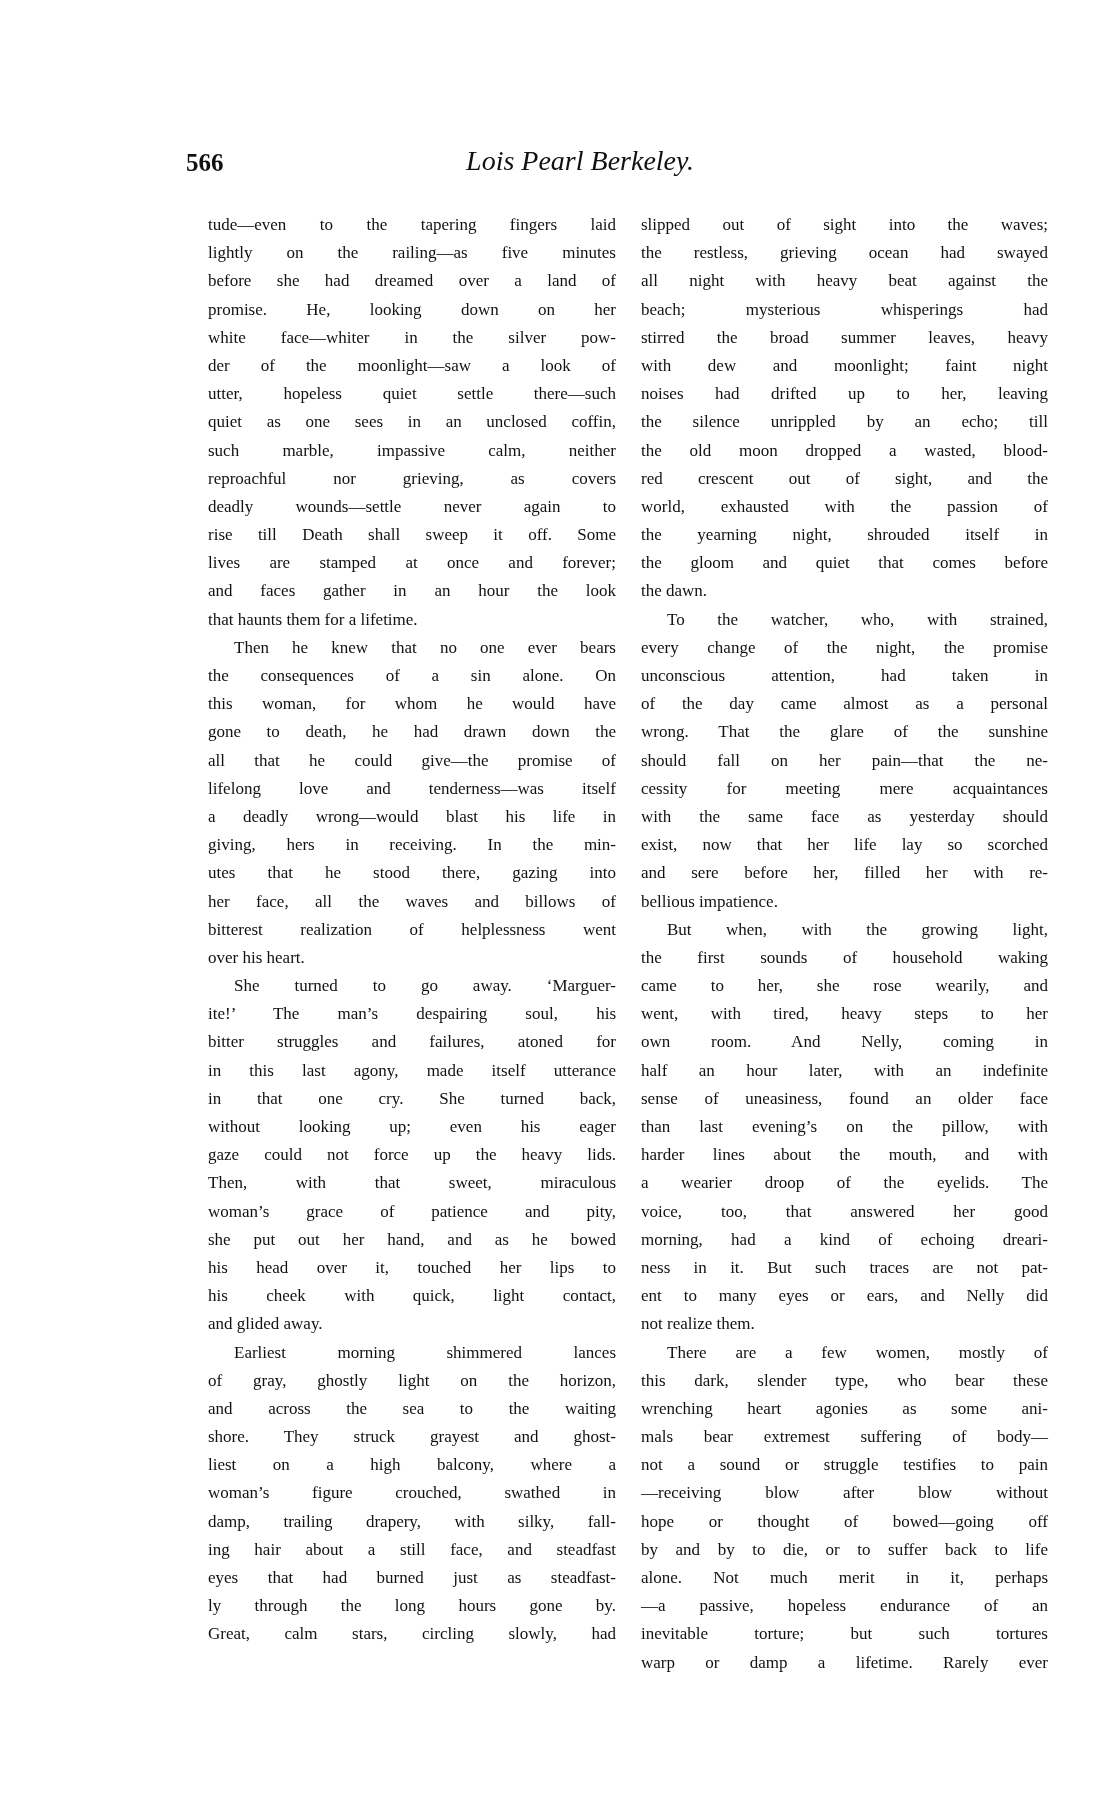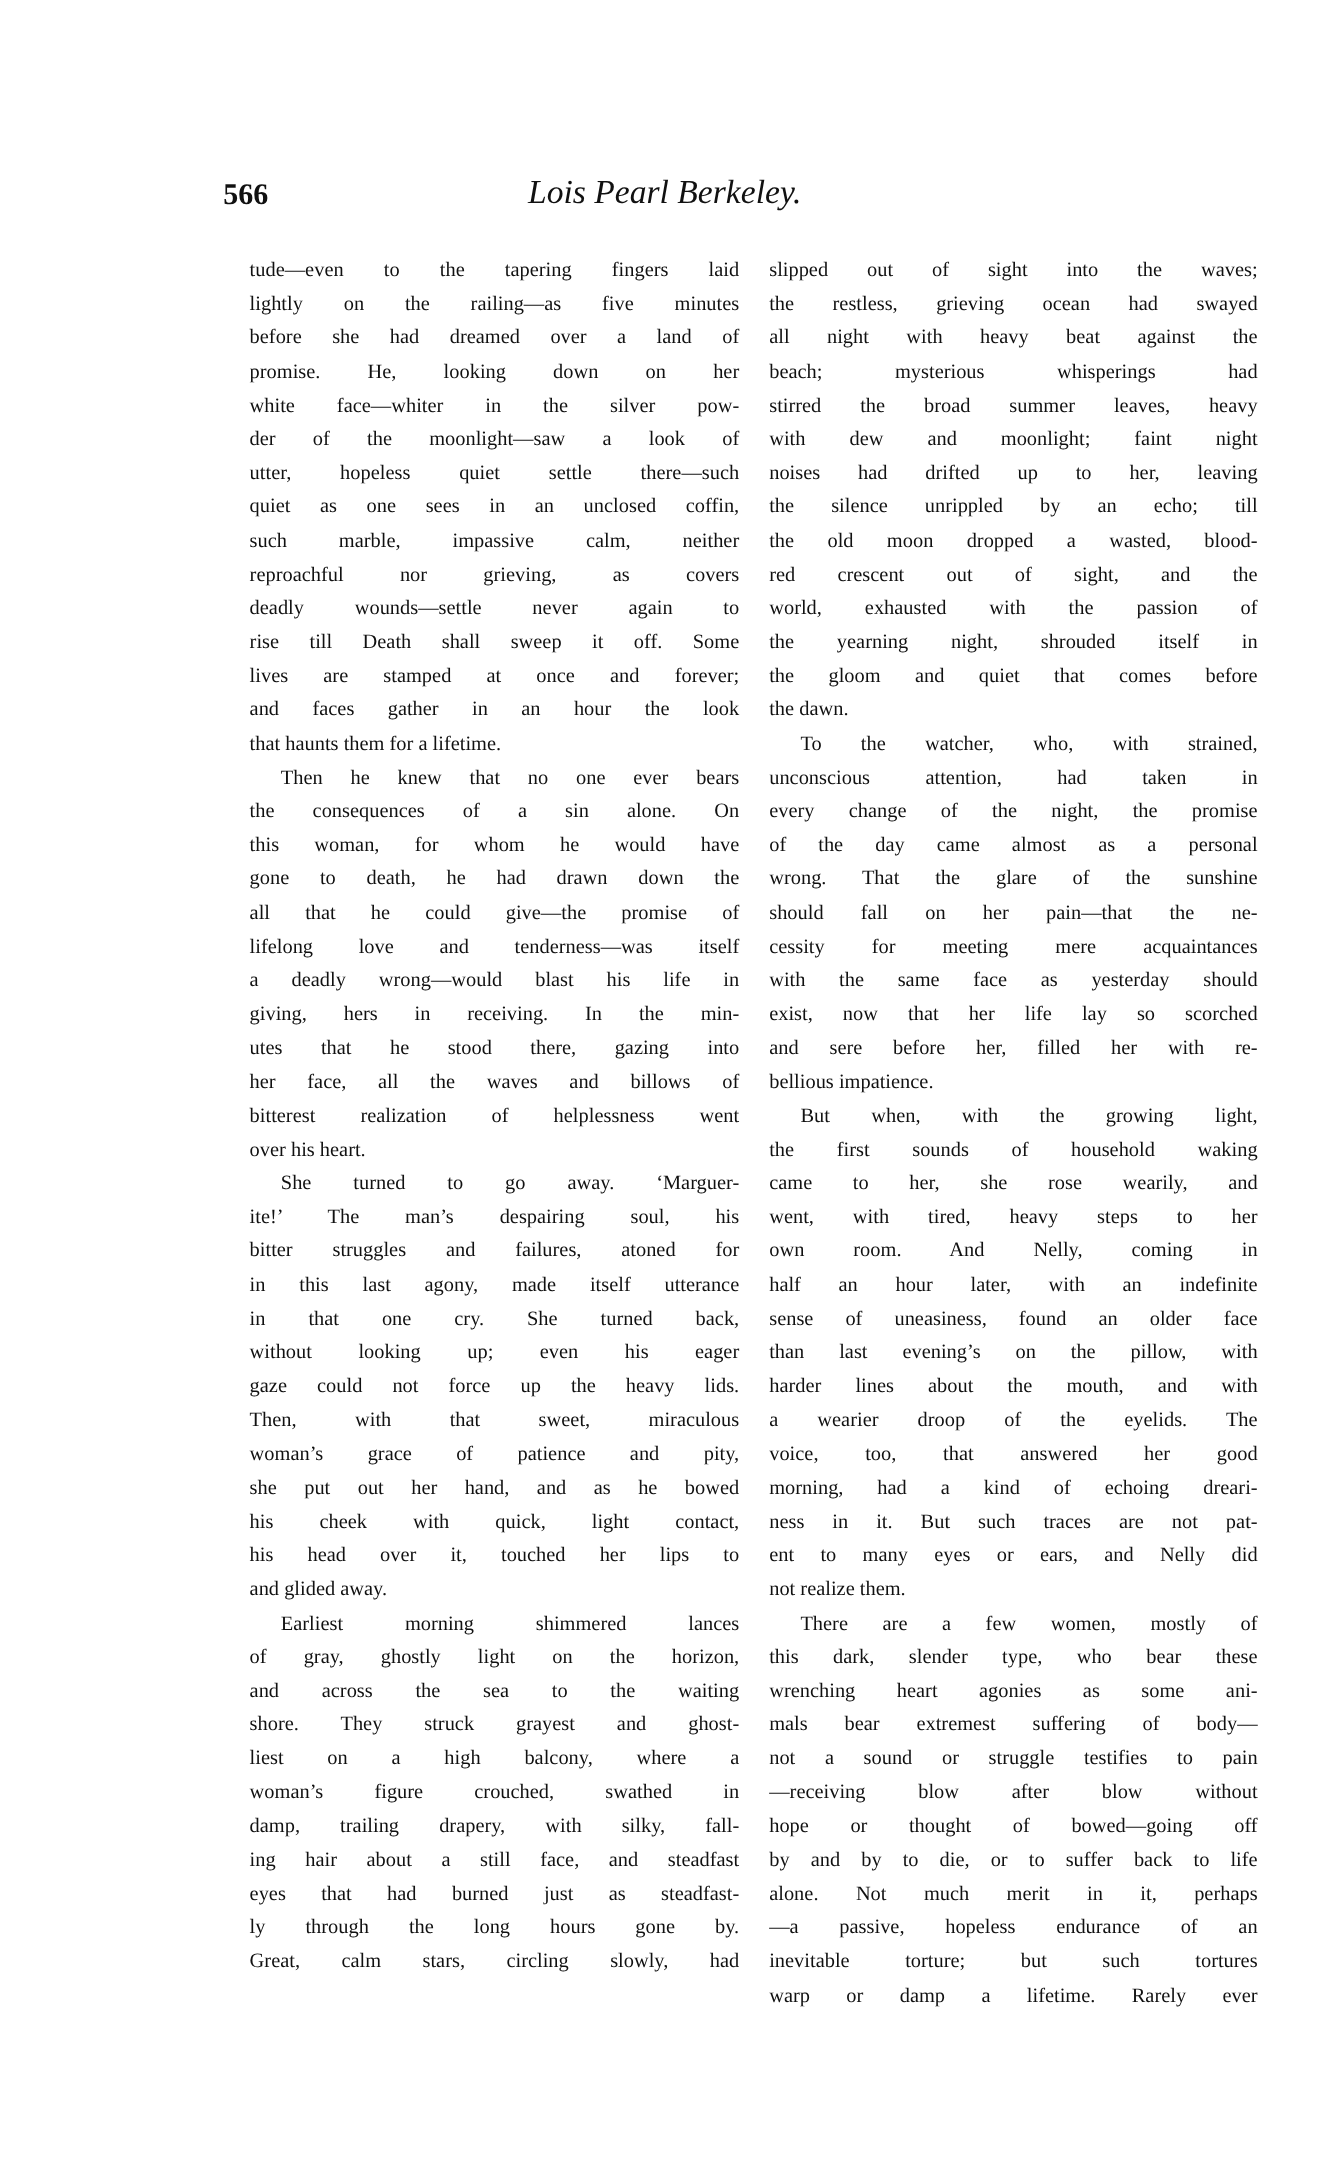--- a/index.html
+++ b/index.html
@@ -1,18 +1,18 @@
 <!DOCTYPE html>
 <html><head>
 <meta charset="utf-8">
 <style>
   html, body { margin:0; padding:0; background:#ffffff; }
   body { width:1120px; height:1800px; position:relative; overflow:hidden; color:#111; font-family:"Liberation Serif","DejaVu Serif",serif; }
   .page-number { position:absolute; left:162px; top:148px; font-size:25px; font-weight:bold; letter-spacing:0px; line-height:30px;margin-left:24px; }
-  .running-title { position:absolute; left:440px; top:144px; width:280px; text-align:left; font-size:28px; font-style:italic; line-height:34px; }
+  .running-title { position:absolute; left:440px; top:144px; width:280px; text-align:center; font-size:28px; font-style:italic; line-height:34px; }
   .column { position:absolute; top:211px; font-size:17px; line-height:28.2px;margin-left:44px; }
   .col-left { left:164px; width:408px; }
   .col-right { left:597px; width:407px; }
   .line { display:block; white-space:nowrap; text-align:justify; text-align-last:justify; height:28.2px; overflow:visible; }
   .line.last { text-align-last:left; }
   .line.indent { padding-left:26px; }
 </style>
 </head>
 <body>
 
@@ -55,22 +55,22 @@
       <span class="line indent">She turned to go away.  ‘Marguer-</span>
       <span class="line">ite!’  The man’s despairing soul, his</span>
       <span class="line">bitter struggles and failures, atoned for</span>
       <span class="line">in this last agony, made itself utterance</span>
       <span class="line">in that one cry.  She turned back,</span>
       <span class="line">without looking up; even his eager</span>
       <span class="line">gaze could not force up the heavy lids.</span>
       <span class="line">Then, with that sweet, miraculous</span>
       <span class="line">woman’s grace of patience and pity,</span>
       <span class="line">she put out her hand, and as he bowed</span>
+      <span class="line">his head over it, touched her lips to</span>
       <span class="line">his cheek with quick, light contact,</span>
-      <span class="line">his head over it, touched her lips to</span>
       <span class="line last">and glided away.</span>
     </div>
     <div>
       <span class="line indent">Earliest morning shimmered lances</span>
       <span class="line">of gray, ghostly light on the horizon,</span>
       <span class="line">and across the sea to the waiting</span>
       <span class="line">shore.  They struck grayest and ghost-</span>
       <span class="line">liest on a high balcony, where a</span>
       <span class="line">woman’s figure crouched, swathed in</span>
       <span class="line">damp, trailing drapery, with silky, fall-</span>
@@ -92,22 +92,22 @@
       <span class="line">the silence unrippled by an echo; till</span>
       <span class="line">the old moon dropped a wasted, blood-</span>
       <span class="line">red crescent out of sight, and the</span>
       <span class="line">world, exhausted with the passion of</span>
       <span class="line">the yearning night, shrouded itself in</span>
       <span class="line">the gloom and quiet that comes before</span>
       <span class="line last">the dawn.</span>
     </div>
     <div>
       <span class="line indent">To the watcher, who, with strained,</span>
+      <span class="line">every change of the night, the promise</span>
       <span class="line">unconscious attention, had taken in</span>
-      <span class="line">every change of the night, the promise</span>
       <span class="line">of the day came almost as a personal</span>
       <span class="line">wrong.  That the glare of the sunshine</span>
       <span class="line">should fall on her pain—that the ne-</span>
       <span class="line">cessity for meeting mere acquaintances</span>
       <span class="line">with the same face as yesterday should</span>
       <span class="line">exist, now that her life lay so scorched</span>
       <span class="line">and sere before her, filled her with re-</span>
       <span class="line last">bellious impatience.</span>
     </div>
     <div>

